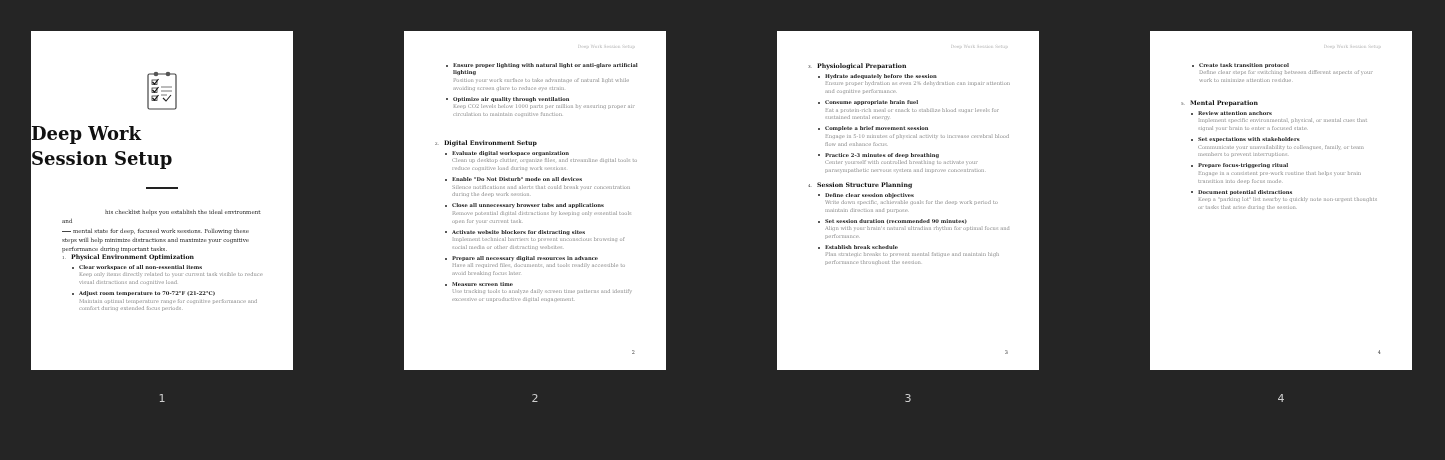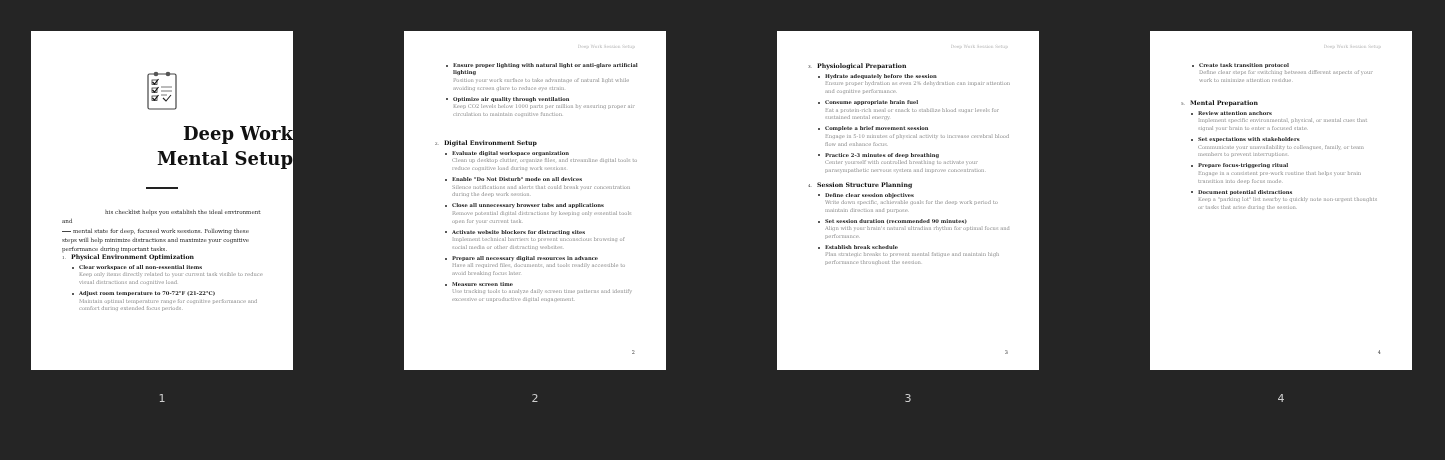--- a/index.html
+++ b/index.html
@@ -31,21 +31,21 @@
   ul.items li { position:relative; padding-left:8px; margin-bottom:3.2px; }
   ul.items li::before {
     content:""; position:absolute; left:1px; top:2.8px; width:2px; height:2px; border-radius:50%; background:#222;
   }
   .item-title { font-weight:bold; font-size:5.2px; color:#222; line-height:7.4px; display:block; }
   .item-desc { font-size:5.2px; color:#8a8a8a; line-height:7.8px; display:block; }
 
   
   .cover-icon { position:absolute; left:114px; top:38px; width:34px; height:42px; }
   .cover-title {
-    position:absolute; left:0; right:0; top:90px; text-align:right;
+    position:absolute; left:0; right:0; top:90px; text-align:left;
     font-weight:bold; font-size:18px; line-height:25px; color:#111;
   }
   .cover-rule { position:absolute; left:115px; top:156px; width:32px; height:2px; background:#222; }
   .intro {
     position:absolute; left:31px; right:30px; top:177px; font-size:5.6px; line-height:9.3px; color:#222;
   }
   .intro .dash { display:inline-block; width:9px; height:0.8px; background:#444; vertical-align:middle; margin-right:2px; }
   .intro .indent { display:inline-block; width:43px; }
 </style>
 </head>
@@ -62,21 +62,21 @@
     <path d="M7.5 21 l2 2 l4 -5" fill="none" stroke="#111" stroke-width="1.2"></path>
     <rect x="7" y="27" width="5" height="4.5" fill="none" stroke="#333" stroke-width="0.8"></rect>
     <path d="M7.5 29 l2 2 l4 -5" fill="none" stroke="#111" stroke-width="1.2"></path>
     <line x1="16" y1="18" x2="27" y2="18" stroke="#666" stroke-width="0.9"></line>
     <line x1="16" y1="22" x2="27" y2="22" stroke="#666" stroke-width="0.9"></line>
     <line x1="16" y1="26" x2="22" y2="26" stroke="#666" stroke-width="0.9"></line>
     <path d="M18 29 l3 3 l5 -6" fill="none" stroke="#222" stroke-width="1.1"></path>
   </svg>
   <div class="cover-title">
     <div>Deep Work</div>
-    <div>Mental Setup</div>
+    <div>Session Setup</div>
   </div>
   <div class="cover-rule"></div>
   <div class="intro">
     <div><span class="indent"></span><span>his checklist helps you establish the ideal environment and</span></div>
     <div><span class="dash"></span><span>mental state for deep, focused work sessions. Following these</span></div>
     <div>steps will help minimize distractions and maximize your cognitive</div>
     <div>performance during important tasks.</div>
   </div>
   <div class="content" style="top:222px;">
     <div class="section-title">

